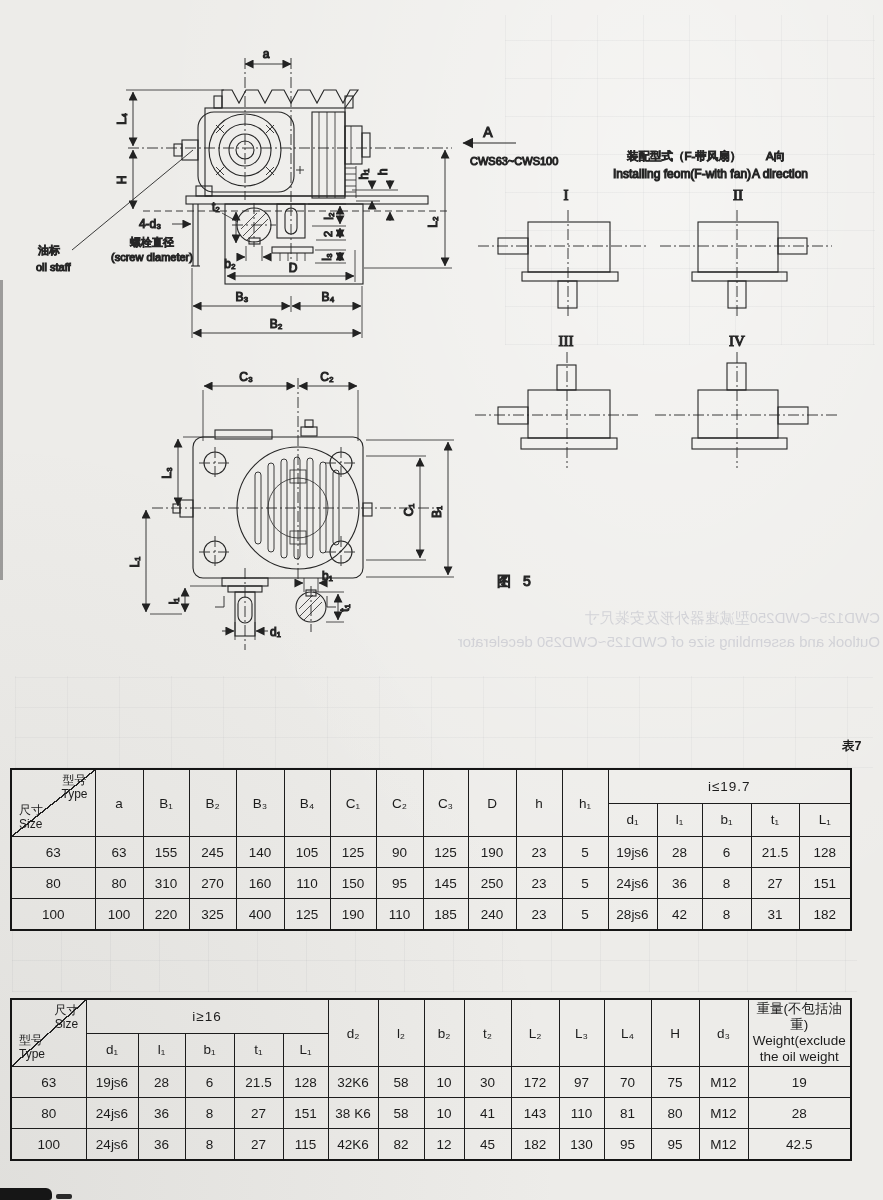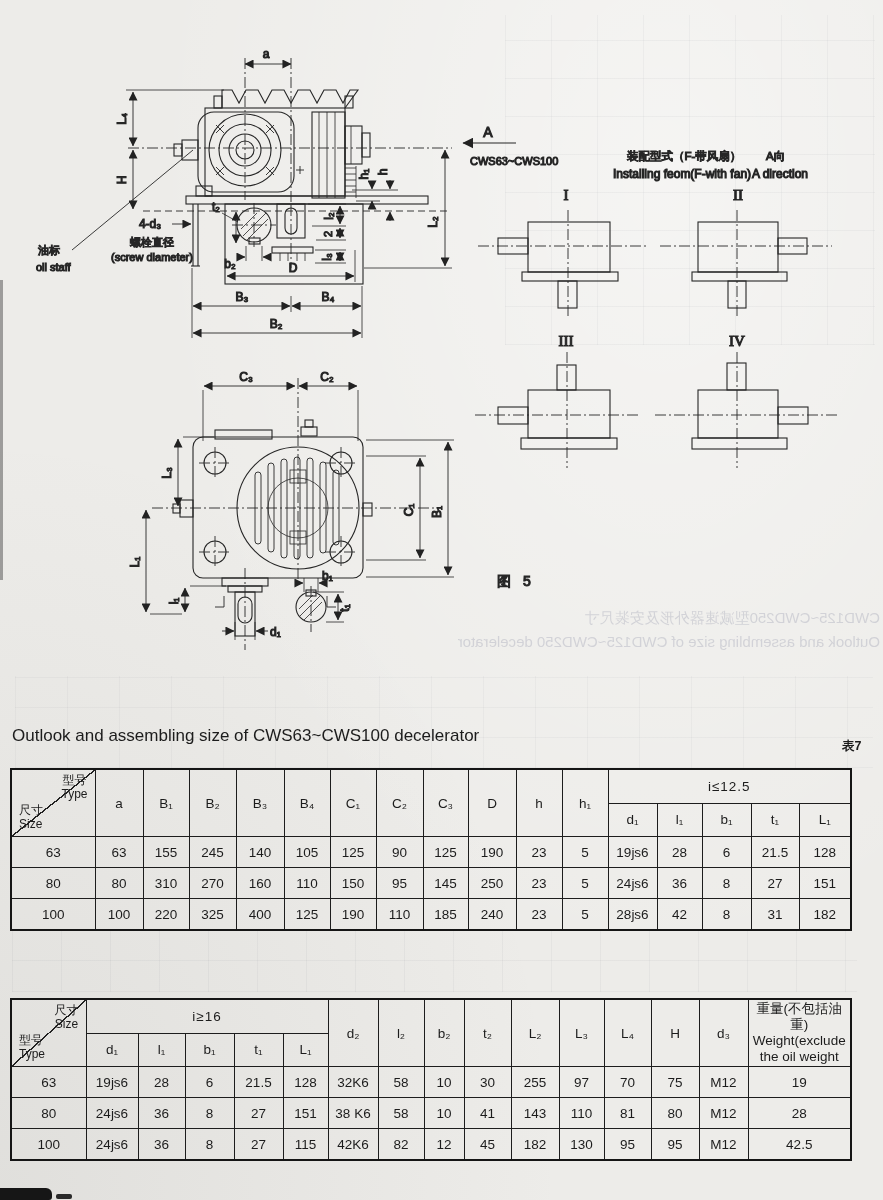--- a/index.html
+++ b/index.html
@@ -394,21 +394,20 @@
         <rect x="692" y="438" width="95" height="11"></rect>
         <rect x="778" y="407" width="30" height="17"></rect>
         <g stroke-dasharray="11 3 2 3" stroke-width=".9">
           <line x1="655" y1="415" x2="838" y2="415"></line>
           <line x1="737" y1="352" x2="737" y2="468"></line>
         </g>
       </g>
     </g>
   </svg>
 
-  <div class="title-en">Outlook and assembling size of CWS63~CWS100 decelerator</div>
   <div class="table-no">表7</div>
 
   <table id="table1" class="dim-table">
     <colgroup>
       <col style="width:84px">
         <col style="width:48px">
         <col style="width:46px">
         <col style="width:47px">
       <col style="width:48px">
         <col style="width:46px">
@@ -436,21 +435,21 @@
         <td class="hdr" rowspan="2">B₁</td>
         <td class="hdr" rowspan="2">B₂</td>
         <td class="hdr" rowspan="2">B₃</td>
         <td class="hdr" rowspan="2">B₄</td>
         <td class="hdr" rowspan="2">C₁</td>
         <td class="hdr" rowspan="2">C₂</td>
         <td class="hdr" rowspan="2">C₃</td>
         <td class="hdr" rowspan="2">D</td>
         <td class="hdr" rowspan="2">h</td>
         <td class="hdr" rowspan="2">h₁</td>
-        <td class="group-lab" colspan="5" style="height:30px">i≤12.5</td>
+        <td class="group-lab" colspan="5" style="height:30px">i≤19.7</td>
       </tr>
       <tr>
         <td class="hdr">d₁</td>
         <td class="hdr">l₁</td>
         <td class="hdr">b₁</td>
         <td class="hdr">t₁</td>
         <td class="hdr">L₁</td>
       </tr>
     </tbody>
     <tbody>
@@ -569,21 +568,21 @@
           <td>63</td>
           <td>19js6</td>
           <td>28</td>
           <td>6</td>
           <td>21.5</td>
           <td>128</td>
           <td>32K6</td>
           <td>58</td>
           <td>10</td>
           <td>30</td>
-          <td>255</td>
+          <td>172</td>
           <td>97</td>
           <td>70</td>
           <td>75</td>
           <td>M12</td>
           <td>19</td>
         </tr>
         <tr>
           <td>80</td>
           <td>24js6</td>
           <td>36</td>

